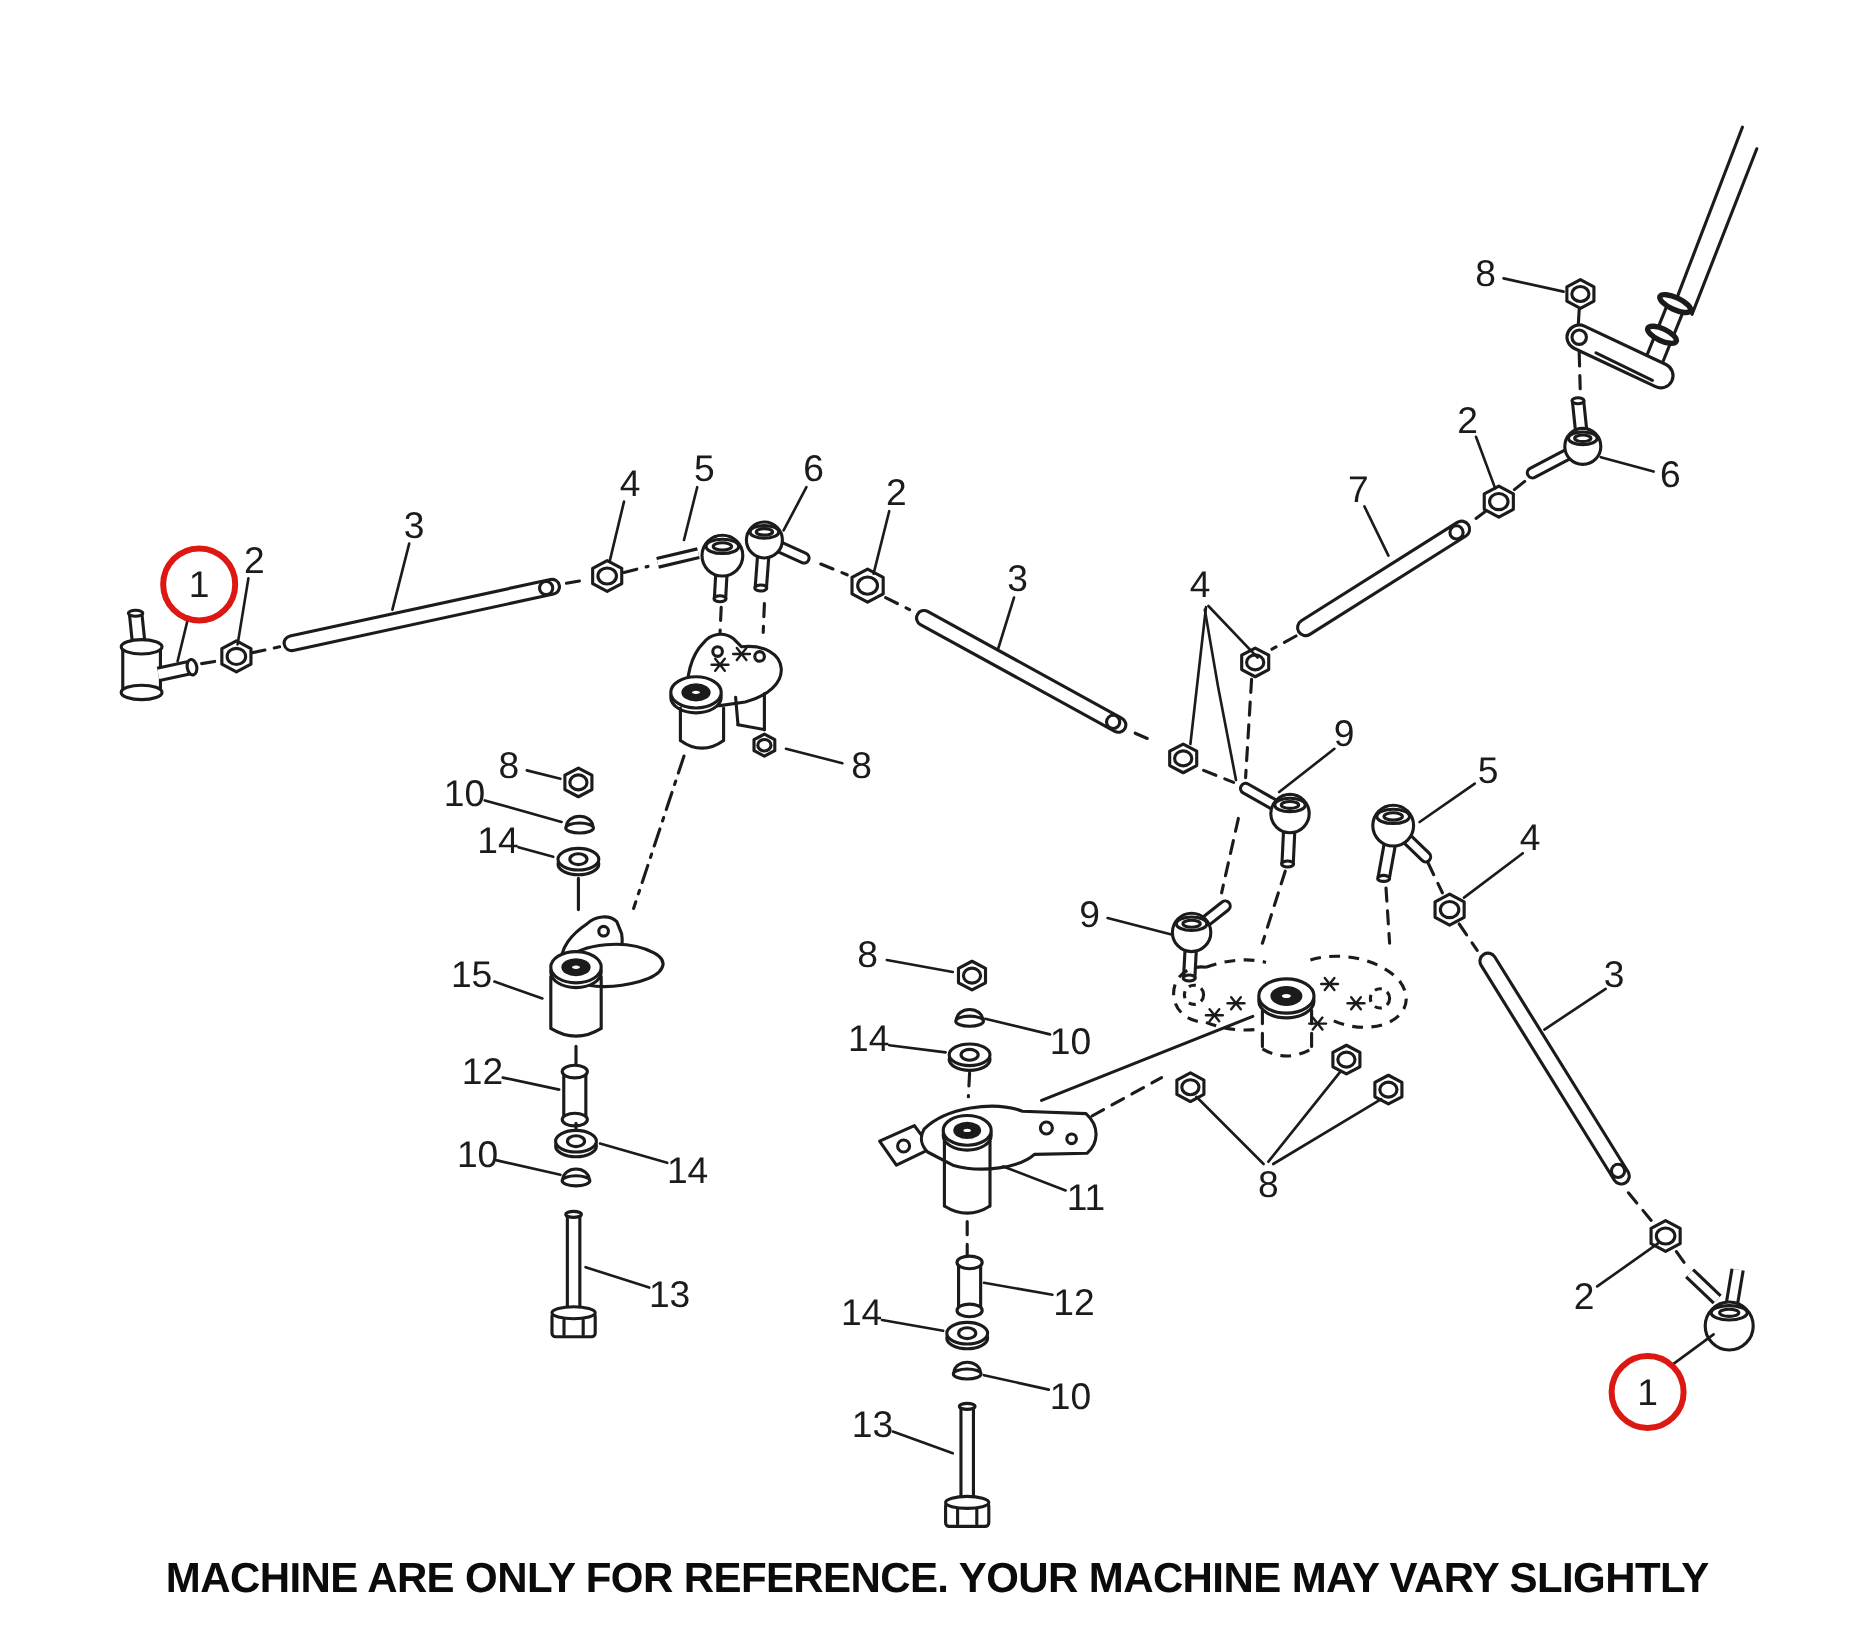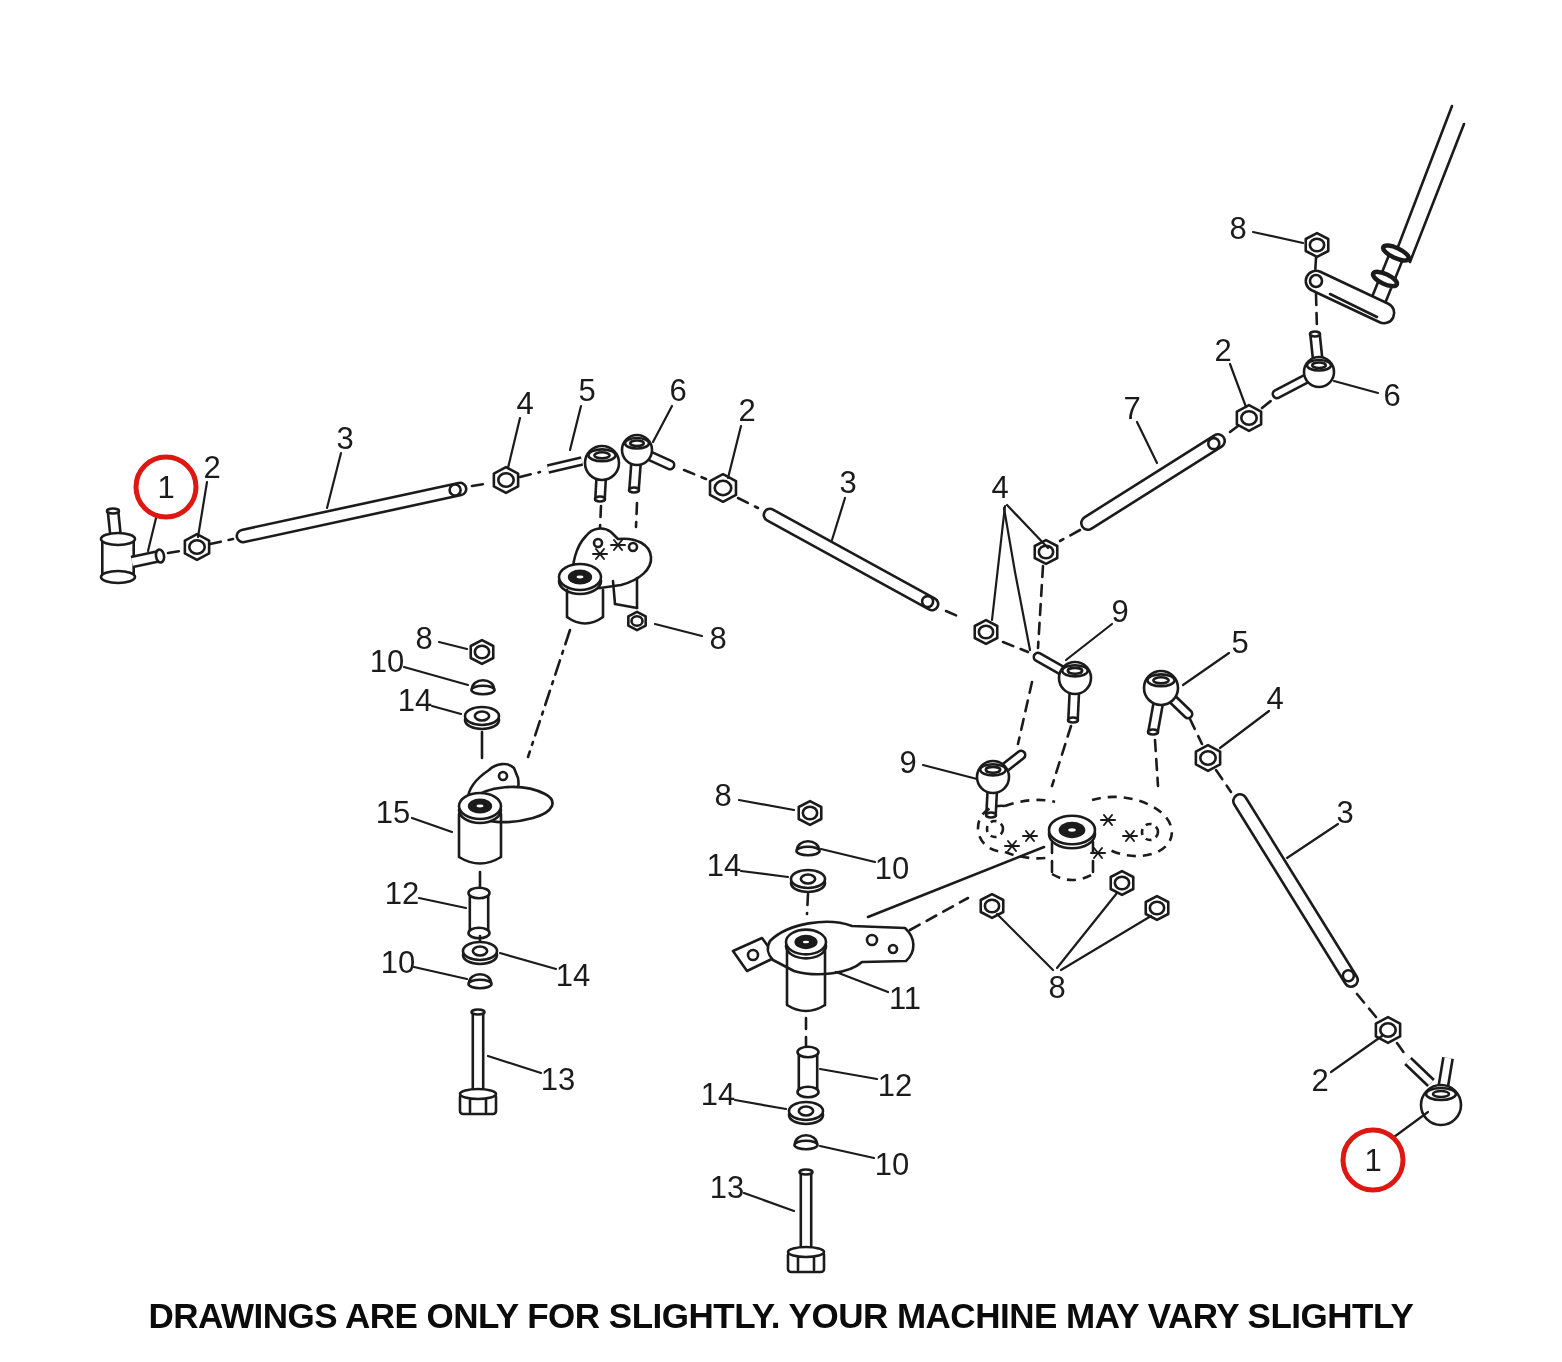--- a/index.html
+++ b/index.html
@@ -350,14 +350,14 @@
       <polyline points="1053,970 997,914" fill="none" stroke="#1b1b1b" stroke-width="2.2" stroke-linecap="round" stroke-linejoin="round"></polyline>
       <polyline points="1057,968 1117,893" fill="none" stroke="#1b1b1b" stroke-width="2.2" stroke-linecap="round" stroke-linejoin="round"></polyline>
       <polyline points="1061,970 1151,916" fill="none" stroke="#1b1b1b" stroke-width="2.2" stroke-linecap="round" stroke-linejoin="round"></polyline>
       <text x="1057" y="987" text-anchor="middle" dominant-baseline="central" font-size="31" font-family="&quot;Liberation Sans&quot;, sans-serif" fill="#1b1b1b">8</text>
       <polyline points="1331,1072 1382,1036" fill="none" stroke="#1b1b1b" stroke-width="2.2" stroke-linecap="round" stroke-linejoin="round"></polyline>
       <text x="1320" y="1080" text-anchor="middle" dominant-baseline="central" font-size="31" font-family="&quot;Liberation Sans&quot;, sans-serif" fill="#1b1b1b">2</text>
       <polyline points="1394,1137 1428,1112" fill="none" stroke="#1b1b1b" stroke-width="2.2" stroke-linecap="round" stroke-linejoin="round"></polyline>
       <circle cx="1373" cy="1160" r="30" fill="none" stroke="#dd1712" stroke-width="5"></circle>
       <text x="1373" y="1160" text-anchor="middle" dominant-baseline="central" font-size="31" font-family="&quot;Liberation Sans&quot;, sans-serif" fill="#1b1b1b">1</text>
     </svg>
-  <div id="disclaimer">DRAWINGS ARE ONLY FOR SLIGHTLY. YOUR MACHINE MAY VARY SLIGHTLY</div>
+  <div id="disclaimer">MACHINE ARE ONLY FOR REFERENCE. YOUR MACHINE MAY VARY SLIGHTLY</div>
 </div>
 
 </body></html>

